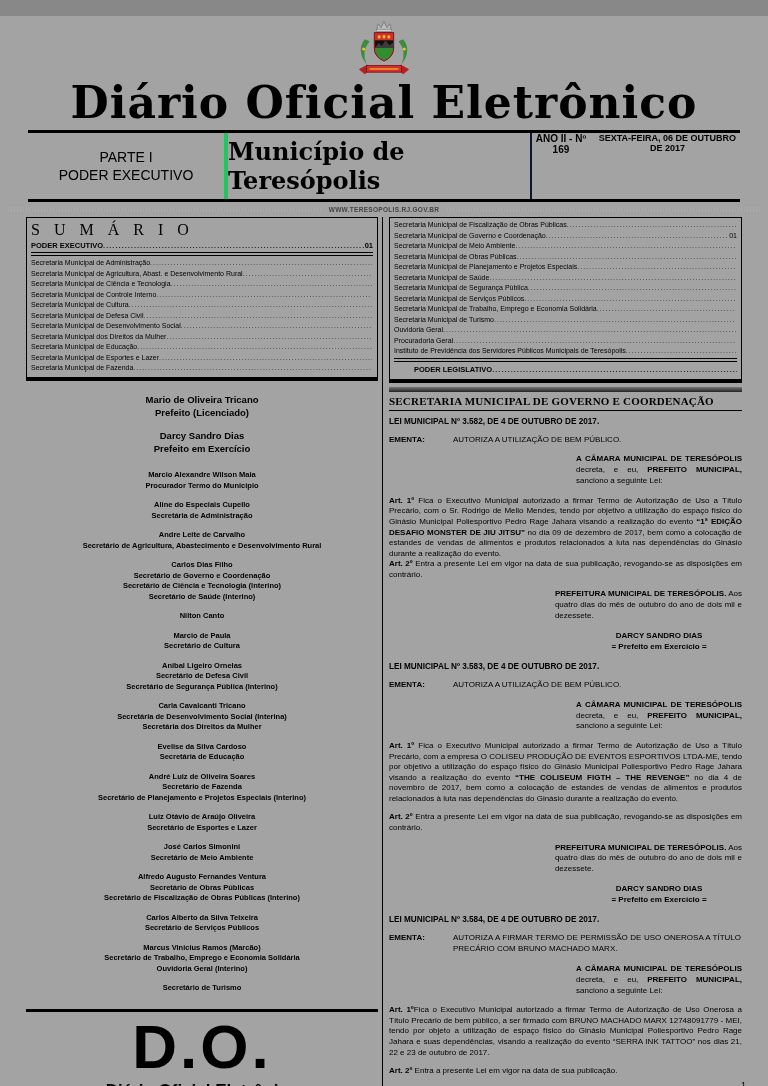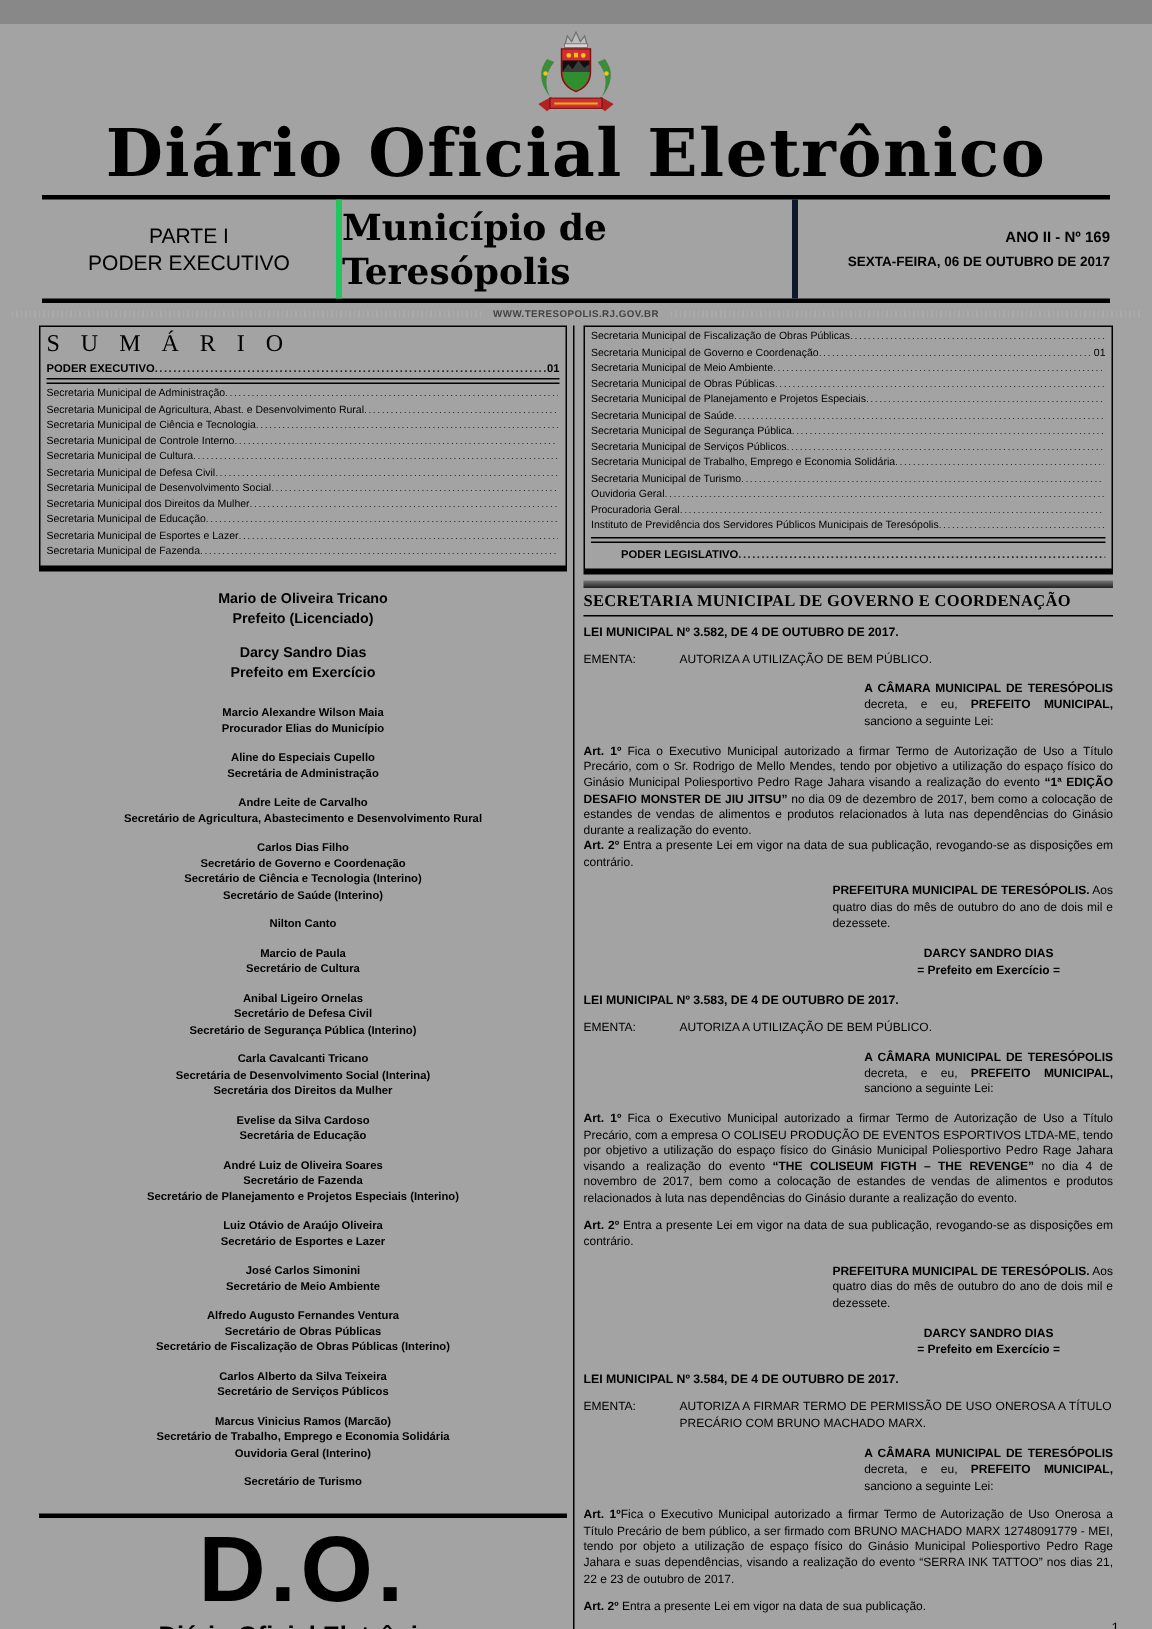--- a/index.html
+++ b/index.html
@@ -7,23 +7,23 @@
         overflow:hidden;font-family:"Liberation Sans",sans-serif;color:#000;}
 
   
   .crest{display:block;margin:4px auto 0;}
   .masthead{text-align:center;font-family:"DejaVu Serif",serif;font-weight:700;
             font-size:44px;line-height:1.05;margin:2px 28px 4px;letter-spacing:1px;}
   .band{display:flex;margin:0 28px;border-top:3px solid #000;border-bottom:3px solid #000;align-items:stretch;}
   .band-left{flex:0 0 196px;display:flex;flex-direction:column;justify-content:center;
              text-align:center;font-size:14px;line-height:1.3;border-right:4px solid #22c55e;padding:5px 0;}
   .band-center{flex:1;display:flex;align-items:center;justify-content:center;
-               font-family:"DejaVu Serif",serif;font-weight:700;font-size:24px;border-right:4px solid #0f172a;padding:4px 0;}
-  .band-right{flex:0 0 208px;display:flex;flex-direction:column;justify-content:center;gap:5px;
-              text-align:center;font-weight:bold;align-items:flex-end;}
+               font-family:"DejaVu Serif",serif;font-weight:700;font-size:24px;border-right:2px solid #0f172a;padding:4px 0;}
+  .band-right{flex:0 0 208px;display:flex;flex-direction:row;justify-content:center;gap:5px;
+              text-align:center;font-weight:bold;}
   .band-right .ed{font-size:10px;}
   .band-right .dt{font-size:9px;}
   .webline{display:flex;align-items:center;gap:8px;margin:4px 8px 2px;}
   .webdots{flex:1;height:5px;background:repeating-linear-gradient(90deg,#aaa 0 1px,transparent 1px 3px);}
   .weburl{font-size:6.5px;font-weight:bold;color:#444;letter-spacing:.3px;}
 
   
   .columns{display:flex;margin:4px 26px 0;align-items:stretch;}
   .col-left{width:352px;padding-right:4px;}
   .col-right{flex:1;border-left:1px solid #000;padding-left:6px;min-width:0;}
@@ -52,21 +52,21 @@
   .do-logo{font-size:62px;font-weight:bold;letter-spacing:3px;line-height:1.05;}
   .do-sub1{font-size:17px;font-weight:bold;margin-top:2px;}
 
   
   .section-bar{height:5px;background:linear-gradient(#777,#222);margin:4px 0 3px;}
   .section-title{font-family:"Liberation Serif",serif;font-weight:bold;font-size:11px;
                  letter-spacing:.2px;border-bottom:1.5px solid #000;padding-bottom:3px;margin-bottom:6px;}
   .law{margin-bottom:4px;}
   .law-heading{font-size:8.2px;font-weight:bold;margin:10px 0 9px;}
   .ementa{display:flex;font-size:8px;margin-bottom:9px;line-height:1.35;}
-  .elabel{font-weight:normal;flex:0 0 64px;}
+  .elabel{font-weight:bold;flex:0 0 64px;}
   .etext{flex:0 1 auto;max-width:288px;text-align:justify;}
   .camara{width:47%;margin:0 0 9px auto;font-size:8px;line-height:1.35;text-align:justify;}
   .art{font-size:8px;line-height:1.32;text-align:justify;margin:0 0 8px;}
   .art.tight{margin-bottom:0;}
   .prefeitura{width:53%;margin:9px 0 8px auto;font-size:8px;line-height:1.35;text-align:justify;}
   .sig{width:47%;margin:4px 0 6px auto;text-align:center;font-weight:bold;font-size:8px;line-height:1.4;}
   p{margin:0;}
   .pagenum{position:absolute;right:22px;bottom:12px;font-size:9px;}
 </style>
 </head>
@@ -203,21 +203,21 @@
             <div class="roles">Prefeito (Licenciado)</div>
           </div>
 
           <div class="off">
             <div class="name">Darcy Sandro Dias</div>
             <div class="roles">Prefeito em Exercício</div>
           </div>
 
           <div class="off">
             <div class="name">Marcio Alexandre Wilson Maia</div>
-            <div class="roles">Procurador Elias do Município</div>
+            <div class="roles">Procurador Termo do Município</div>
           </div>
 
           <div class="off">
             <div class="name">Aline do Especiais Cupello</div>
             <div class="roles">Secretária de Administração</div>
           </div>
 
           <div class="off">
             <div class="name">Andre Leite de Carvalho</div>
             <div class="roles">Secretário de Agricultura, Abastecimento e Desenvolvimento Rural</div>

